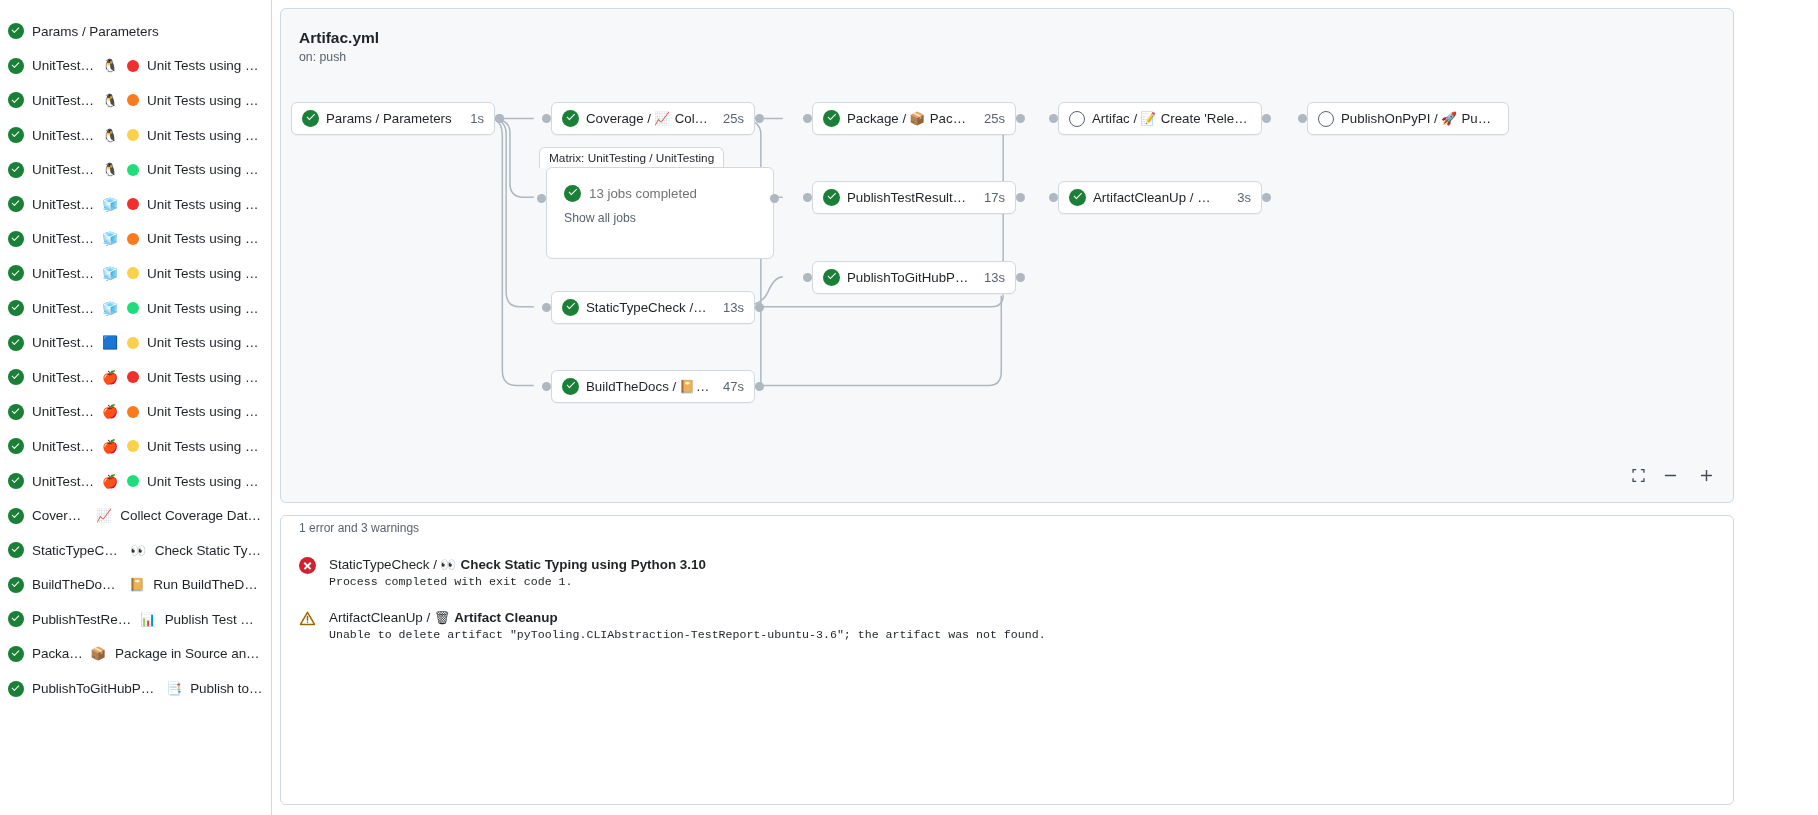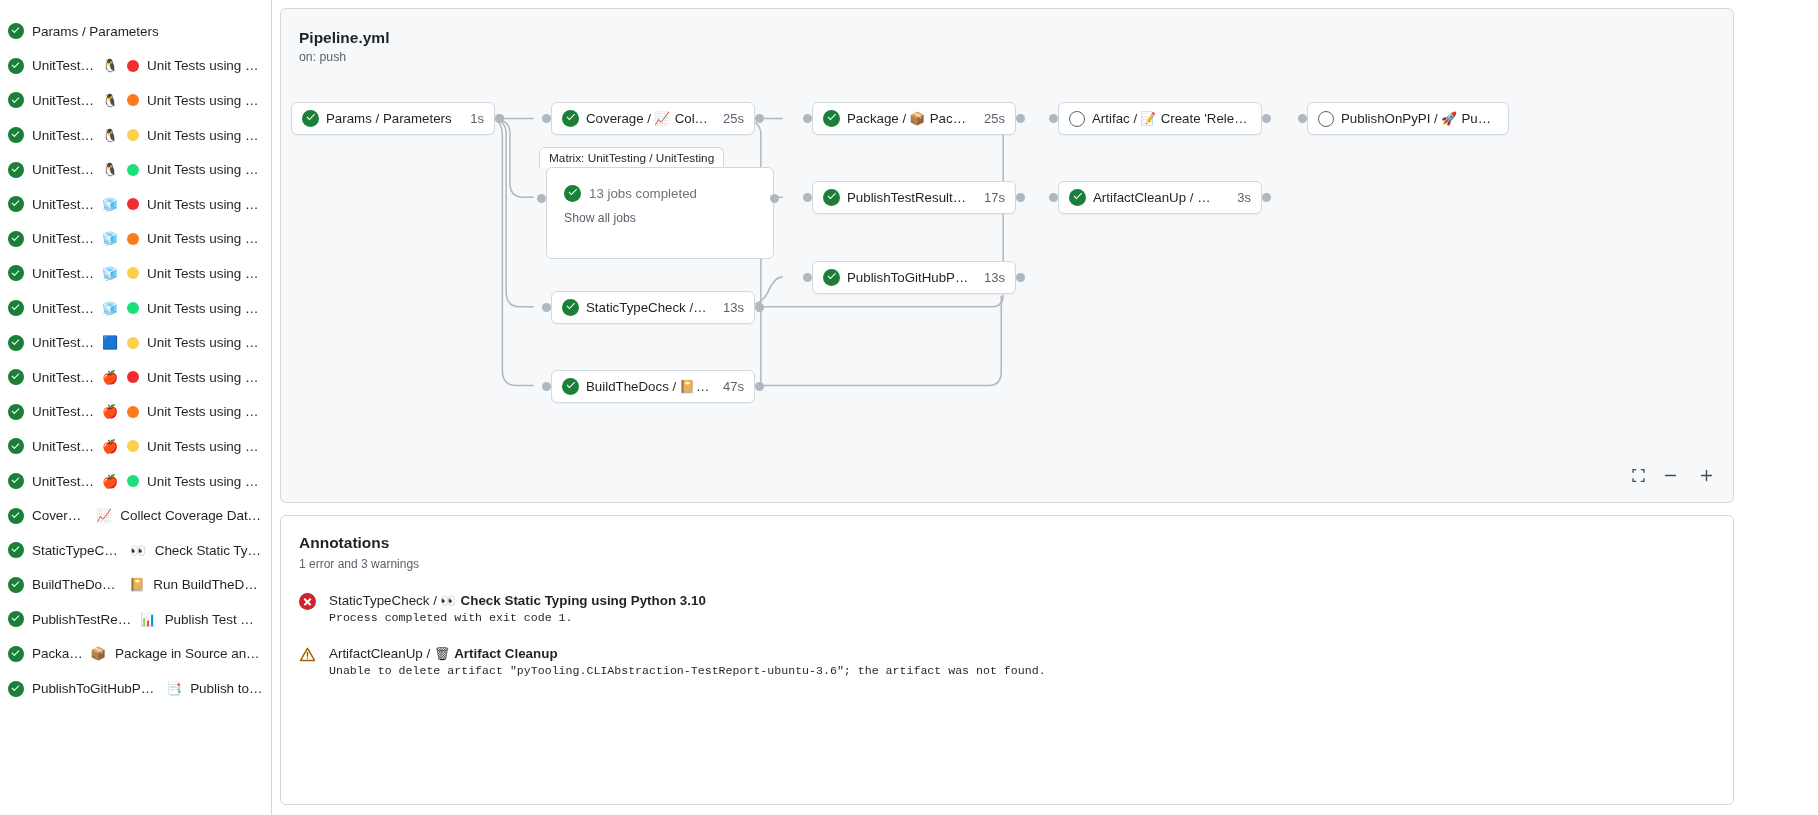--- a/index.html
+++ b/index.html
@@ -339,21 +339,21 @@
         <span class="chk"></span>
         <span class="side-label">PublishToGitHubPages / </span>
         <span class="emj">📑</span>
         <span class="side-label">Publish to G...</span>
       </div>
     </div>
 
   <div class="main">
 
     <div class="graph-card">
-      <div class="graph-title">Pipeline.yml</div>
+      <div class="graph-title">Artifac.yml</div>
       <div class="graph-sub">on: push</div>
 
       <svg class="edges" viewBox="0 0 1522 495" preserveAspectRatio="none">
         <g fill="none" stroke="#afb8c1" stroke-width="1.6">
 
           <path d="M 219 110 L 265 110"></path>
 
           <path d="M 219 110 Q 240 110 240 124 L 240 175 Q 240 189 254 189 L 265 189"></path>
 
           <path d="M 219 110 Q 236 110 236 126 L 236 284 Q 236 299 250 299 L 265 299"></path>
@@ -482,21 +482,20 @@
             <svg width="15" height="15" viewBox="0 0 16 16" fill="currentColor">
                 <rect x="2" y="7.3" width="12" height="1.5" rx="0.7"></rect>
                 <rect x="7.25" y="2" width="1.5" height="12" rx="0.7"></rect>
               </svg>
           </div>
         </div>
       </div>
     </div>
 
     <div class="ann-card">
-      <div class="ann-title">Annotations</div>
       <div class="ann-sub">1 error and 3 warnings</div>
       <div id="ann-list">
           <div class="ann-item">
             <span class="errc"></span>
             <div class="ann-body">
               <div class="ann-head"><span>StaticTypeCheck / </span><span class="emj">👀</span> <b>Check Static Typing using Python 3.10</b></div>
               <div class="ann-msg">Process completed with exit code 1.</div>
             </div>
           </div>
           <div class="ann-item">

